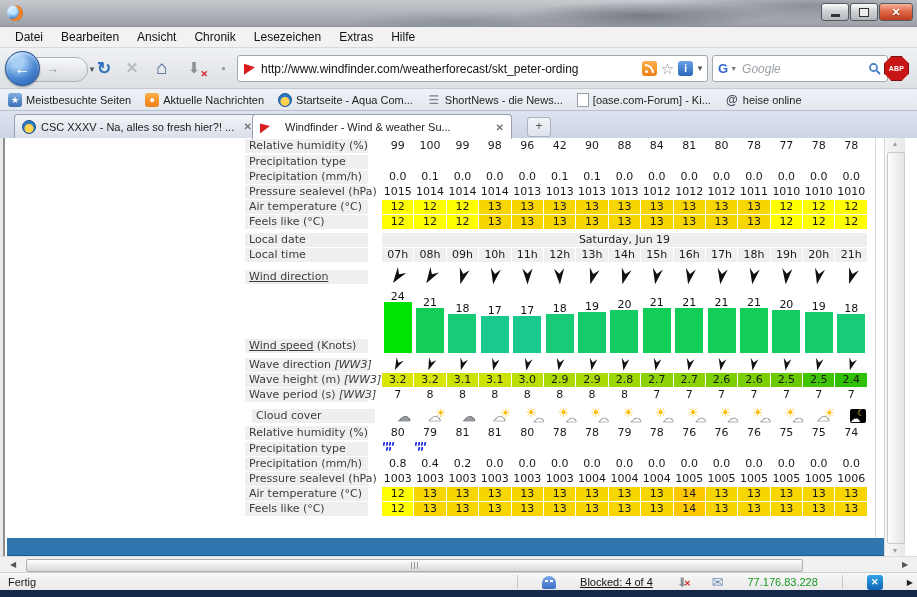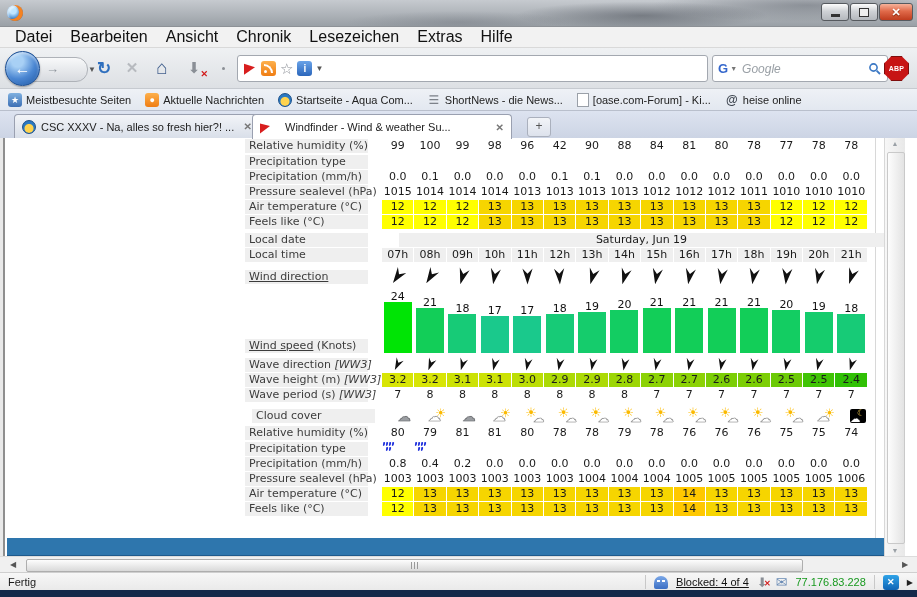--- a/index.html
+++ b/index.html
@@ -22,21 +22,21 @@
   .winbtn{width:26px;height:16px;border:1px solid #565a5f;border-radius:3px;
     background:linear-gradient(#fdfdfd,#cfd2d6 45%,#b4b8bd);display:flex;align-items:center;justify-content:center;}
   .winbtn .g-min{width:9px;height:3px;background:#333;margin-top:6px;}
   .winbtn .g-rest{width:8px;height:7px;border:1px solid #333;background:#eee;}
   .winbtn.close{width:32px;background:linear-gradient(#f7b29a,#e06a4a 45%,#bf3c1e);color:#fff;
     font-size:11px;font-weight:bold;text-shadow:0 1px 1px #7c1f08;}
 
   
   .menubar{position:absolute;top:27px;left:0;right:0;height:20px;background:#f2f2f2;
     border-bottom:1px solid #d9d9d9;display:flex;align-items:center;padding-left:6px;}
-  .menu-item{font-size:16px;color:#111;padding:2px 9px;}
+  .menu-item{font-size:12px;color:#111;padding:2px 9px;}
 
   
   .navbar{position:absolute;top:48px;left:0;right:0;height:40px;
     background:linear-gradient(#eff1f3,#dde0e4);border-bottom:1px solid #c6cad0;}
   .nav-capsule{position:absolute;left:20px;top:9px;width:66px;height:23px;border-radius:12px;
     border:1px solid #aeb2b8;background:linear-gradient(#f8f9fa,#d7dadf);}
   .btn-back{position:absolute;left:5px;top:3px;width:33px;height:33px;border-radius:50%;
     border:1px solid #1d4f93;background:radial-gradient(circle at 35% 28%, #a8d0f5 0 18%, #4a86d2 55%, #1d55a0);
     color:#fff;font-size:16px;font-weight:bold;display:flex;align-items:center;justify-content:center;
     box-shadow:inset 0 2px 3px rgba(255,255,255,.55), 0 1px 2px rgba(0,0,0,.35);z-index:2;line-height:1;}
@@ -121,21 +121,21 @@
   .forecast{position:absolute;left:245px;top:1px;font-family:"DejaVu Sans",sans-serif;}
   .tsection{margin-bottom:4px;}
   .trow{display:flex;align-items:center;margin-bottom:1px;}
   .tlabel{flex:0 0 119px;width:119px;height:14px;line-height:14px;background:#efefef;
     padding-left:4px;font-size:11px;color:#3c3c3c;white-space:nowrap;align-self:center;}
   .tlabel em{font-style:italic;}
   .tlink{text-decoration:underline;}
   .tdata{display:flex;margin-left:14px;}
   .tcell{width:31.4px;margin-right:1px;text-align:center;font-size:11px;color:#1a1a1a;height:14px;line-height:14px;}
   .tgray{background:#efefef;}
-  .tspan{width:485px;text-align:center;font-size:11px;color:#1a1a1a;background:#efefef;height:14px;line-height:14px;margin-left:17px;}
+  .tspan{width:485px;text-align:center;font-size:11px;color:#1a1a1a;background:#efefef;height:14px;line-height:14px;}
   .trow-bars{align-items:flex-end;height:62px;}
   .trow-bars .tlabel{align-self:flex-end;}
   .tbar{display:flex;flex-direction:column;justify-content:flex-end;align-items:center;height:62px;}
   .bar-num{font-size:11px;line-height:11px;color:#111;}
   .bar{width:28px;}
   .tarrow{display:flex;align-items:center;justify-content:center;}
   .trow-icons{height:19px;padding-left:7px;} .trow-icons .tcell{height:19px;}
   .ticon{display:flex;align-items:center;justify-content:center;}
   .trow-rain{min-height:15px;}
   .wicon{position:relative;display:inline-block;width:20px;height:16px;}
@@ -160,21 +160,21 @@
   .h-arr.left{left:6px;} .h-arr.right{left:898px;}
   .hthumb{position:absolute;left:26px;top:2px;width:775px;height:11px;border:1px solid #aeaeae;border-radius:2px;
     background:linear-gradient(#fdfdfd,#d9d9d9);display:flex;align-items:center;justify-content:center;gap:2px;}
   .hthumb i{display:block;width:1px;height:7px;background:#9a9a9a;}
 
   
   .statusbar{position:absolute;top:572px;left:0;right:0;height:18px;
     background:linear-gradient(#f7f7f7,#e9e9e9);border-top:1px solid #cfcfcf;
     display:flex;align-items:center;font-size:11px;color:#1a1a1a;}
   .status-left{padding-left:8px;flex:1;}
-  .status-right{display:flex;align-items:center;gap:8px;padding-right:4px;}
+  .status-right{display:flex;align-items:center;gap:24px;padding-right:4px;}
   .s-sep{width:1px;height:14px;background:#c8c8c8;}
   .ghost-icon{width:14px;height:13px;border-radius:7px 7px 2px 2px;
     background:radial-gradient(2.6px 2.6px at 4.5px 5px,#fff 0 1.2px,transparent 1.5px),
                radial-gradient(2.6px 2.6px at 9.5px 5px,#fff 0 1.2px,transparent 1.5px),
                linear-gradient(#7aa7e8,#3c6fc4);}
   .blocked-link{text-decoration:underline;color:#111;}
   .dl-icon{position:relative;color:#8a8f96;font-size:13px;line-height:13px;}
   .dl-icon .redx{position:absolute;right:-3px;bottom:-1px;color:#d21c1c;font-size:8px;font-weight:bold;}
   .env-icon{color:#6b8cb5;font-size:14px;line-height:14px;}
   .ip-text{color:#18991f;}
@@ -217,20 +217,21 @@
     <span class="btn-back">←</span>
     <span class="btn-fwd">→</span>
     <span class="nav-caret">▼</span>
     <span class="nav-glyph btn-reload">↻</span>
     <span class="nav-glyph btn-stop">✕</span>
     <span class="nav-glyph btn-home">⌂</span>
     <span class="nav-glyph btn-down">⬇<span class="redx">✕</span></span>
     <span class="sep-dot"></span>
     <span class="urlbar">
       <span class="wf-favicon"></span>
+      <span class="url-text">http://www.windfinder.com/weatherforecast/skt_peter-ording</span>
       <span class="rss-icon">
           <i></i>
           <b></b>
         </span>
       <span class="star-icon">☆</span>
       <span class="badge-icon">i</span>
       <span class="url-caret">▼</span>
     </span>
     <span class="searchbar">
       <span class="g-logo">G</span>

